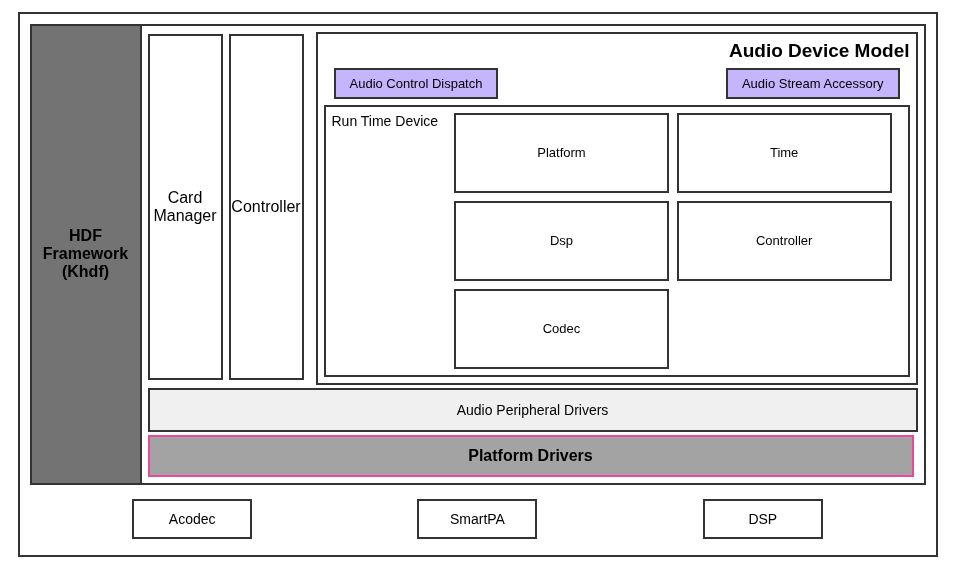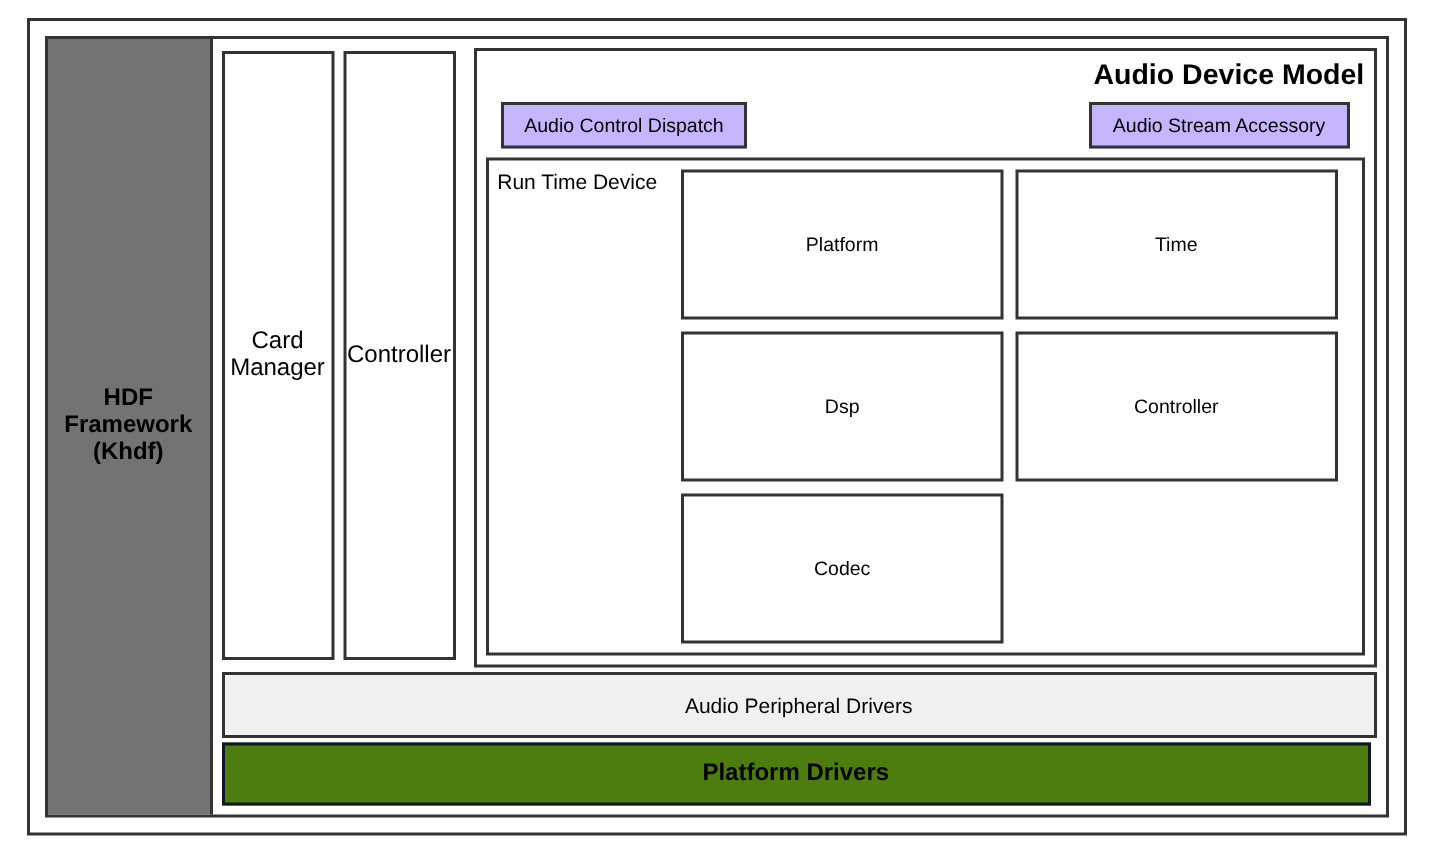--- a/index.html
+++ b/index.html
@@ -122,22 +122,22 @@
     .peripheral-drivers {
       border: 2px solid #333;
       background: #f0f0f0;
       margin: 0 6px 3px 6px;
       padding: 12px;
       text-align: center;
       font-size: 14px;
     }
     
     .platform-drivers {
-      background: #4d7c0f;
-      border: 2px solid #0f172a;
+      background: #a3a3a3;
+      border: 2px solid #ec4899;
       margin: 0 10px 6px 6px;
       padding: 10px;
       text-align: center;
       font-size: 16px;
       font-weight: bold;
     }
     
     .bottom-section {
       display: flex;
       justify-content: space-around;
@@ -220,13 +220,24 @@
       <div class="peripheral-drivers">
         <span>Audio Peripheral Drivers</span>
       </div>
 
       <div class="platform-drivers">
         <span>Platform Drivers</span>
       </div>
     </div>
   </div>
 
+  <div class="bottom-section">
+    <div class="bottom-box">
+      <span>Acodec</span>
+    </div>
+    <div class="bottom-box">
+      <span>SmartPA</span>
+    </div>
+    <div class="bottom-box">
+      <span>DSP</span>
+    </div>
+  </div>
 </div>
 
 </body></html>

